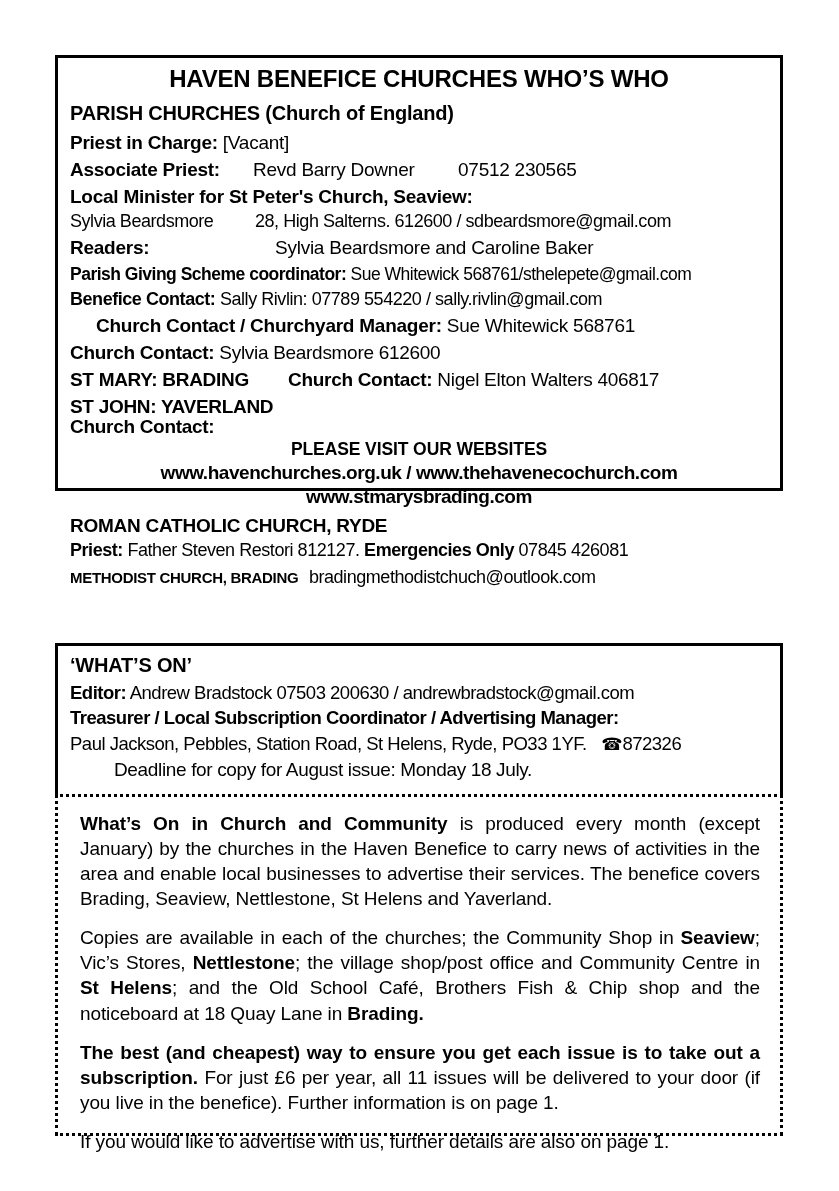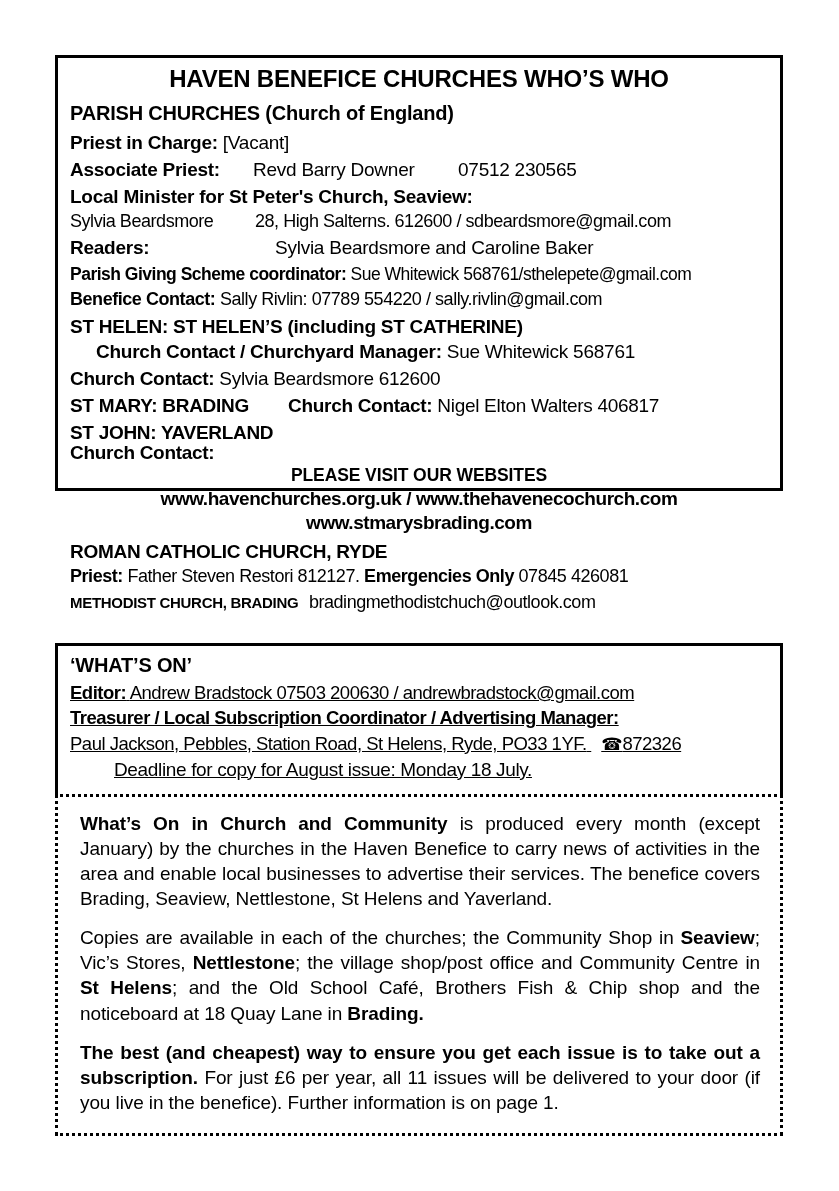--- a/index.html
+++ b/index.html
@@ -160,21 +160,20 @@
     font-weight: bold;
     letter-spacing: -0.2px;
     margin: 0 0 7px 0;
     line-height: 1.05;
   }
   .wo-line {
     font-size: 19px;
     line-height: 1.05;
     margin: 0 0 6px 0;
     letter-spacing: -0.35px;
-    text-decoration: underline;
   }
   .wo-line.sm {
     font-size: 18.5px;
     letter-spacing: -0.5px;
   }
   .wo-deadline {
     padding-left: 44px;
   }
   .phone-glyph {
     font-family: "DejaVu Sans", sans-serif;
@@ -234,21 +233,20 @@
     <div class="ln smaller">
       <b>Parish Giving Scheme coordinator:</b>
       <span>Sue Whitewick 568761/sthelepete@gmail.com</span>
     </div>
 
     <div class="ln small">
       <b>Benefice Contact:</b>
       <span>Sally Rivlin: 07789 554220 / sally.rivlin@gmail.com</span>
     </div>
 
-    <div class="ln tight b gap-top-sm">ST HELEN: ST HELEN’S (including ST CATHERINE)</div>
 
     <div class="ln indent-1">
       <b>Church Contact / Churchyard Manager:</b>
       <span>Sue Whitewick 568761</span>
     </div>
 
     <div class="church-row">
       <span class="cc">Church Contact:</span>
       <span class="cval">Sylvia Beardsmore 612600</span>
     </div>
@@ -307,16 +305,17 @@
   </div>
 
   <div class="box box-dotted" id="box-about">
 
     <p class="para"><b>What’s On in Church and Community</b><span> is produced every month (except January) by the churches in the Haven Benefice to carry news of activities in the area and enable local businesses to advertise their services. The benefice covers Brading, Seaview, Nettlestone, St Helens and Yaverland.</span></p>
 
     <p class="para"><span>Copies are available in each of the churches; the Community Shop in </span><b>Seaview</b><span>; Vic’s Stores, </span><b>Nettlestone</b><span>; the village shop/post office and Community Centre in </span><b>St Helens</b><span>; and the Old School Café, Brothers Fish &amp; Chip shop and the noticeboard at 18 Quay Lane in </span><b>Brading.</b></p>
 
     <p class="para"><b>The best (and cheapest) way to ensure you get each issue is to take out a subscription.</b><span> For just £6 per year, all 11 issues will be delivered to your door (if you live in the benefice). Further information is on page 1.</span></p>
 
+    <p class="para nojust">If you would like to advertise with us, further details are also on page 1.</p>
 
   </div>
 
 </div>
 
 </body></html>

